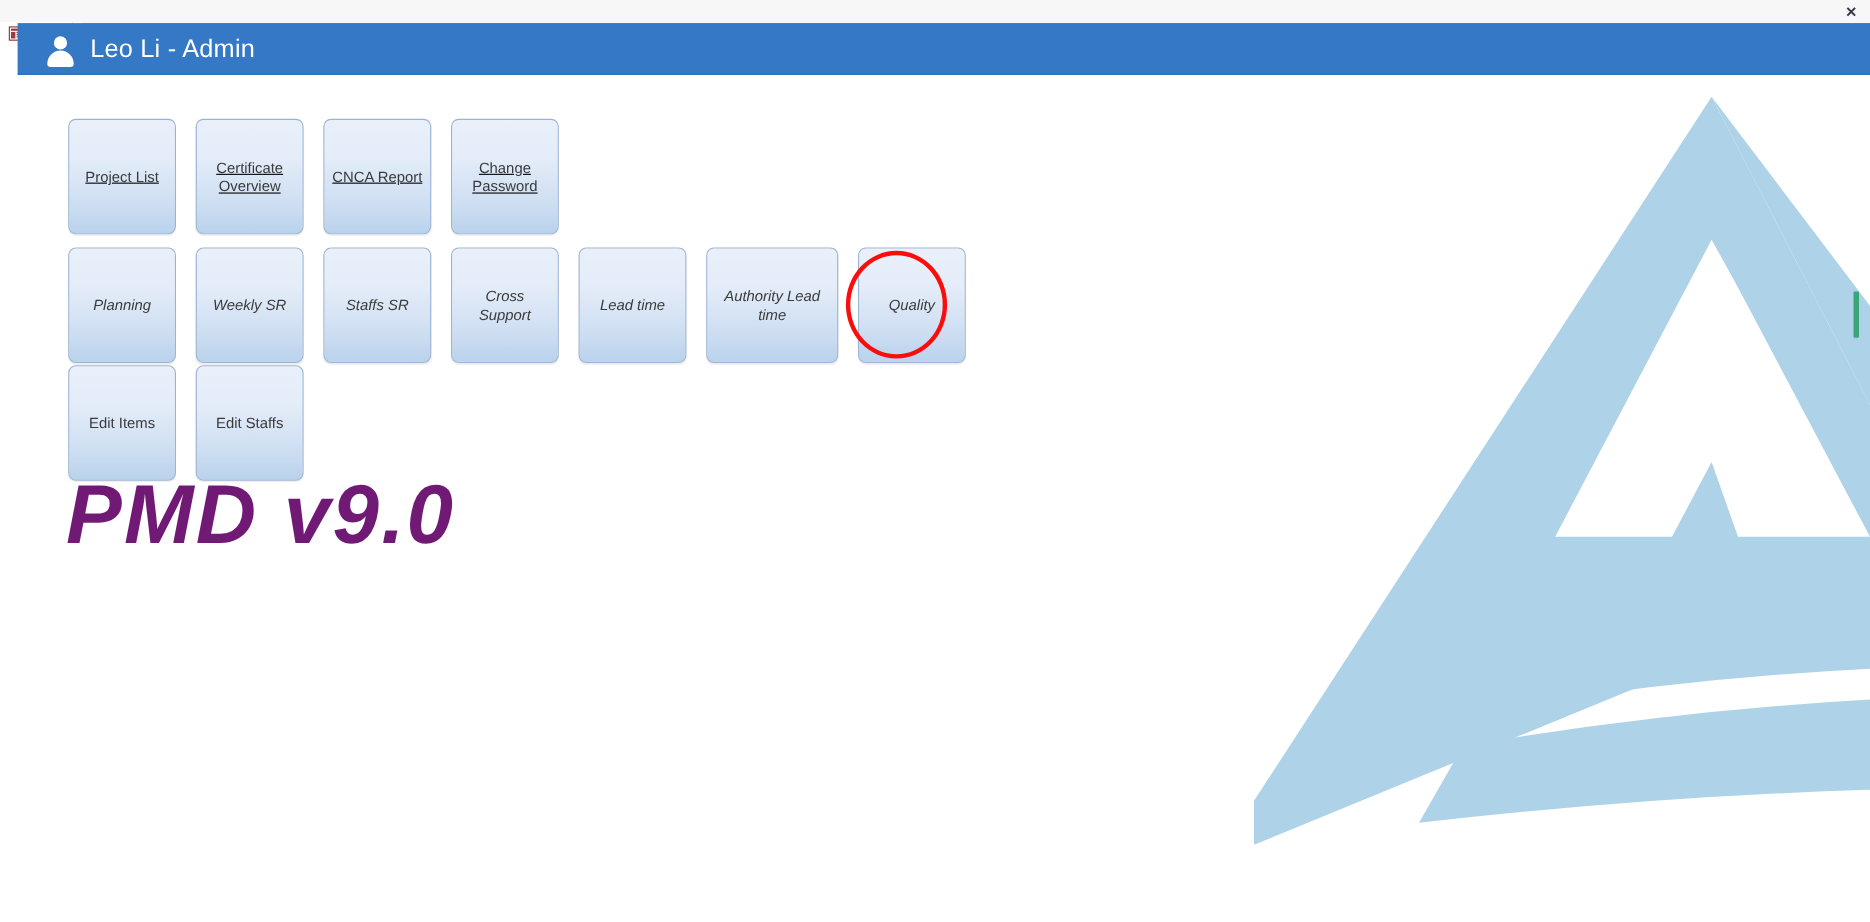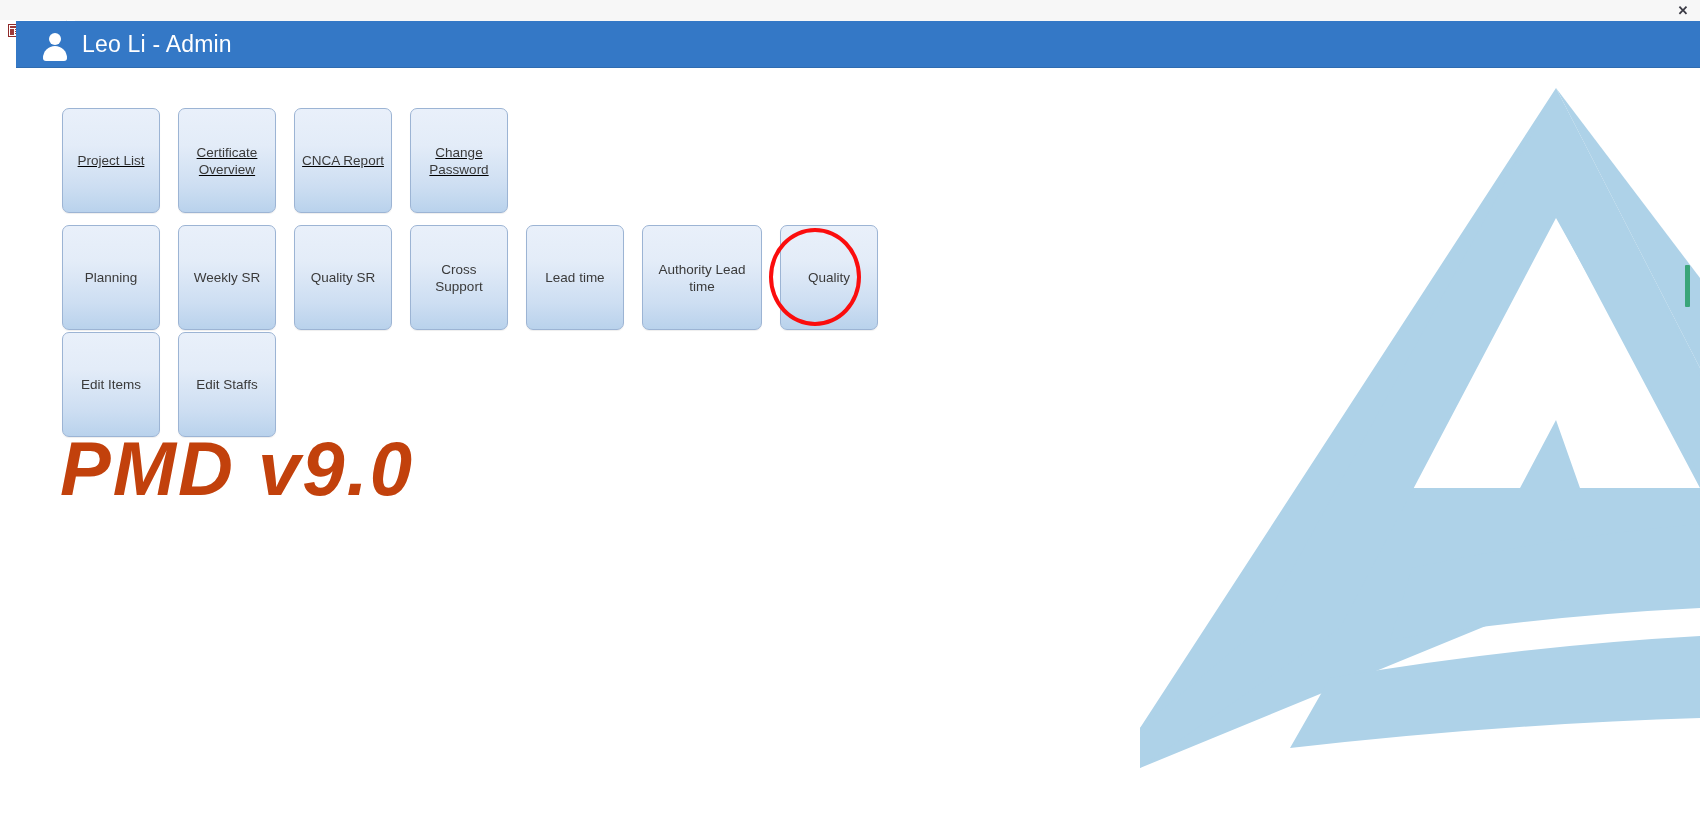--- a/index.html
+++ b/index.html
@@ -131,21 +131,21 @@
   }
 
   
   .watermark {
     position: absolute;
     left: 60px;
     top: 425px;
     font-size: 76px;
     font-style: italic;
     font-weight: bold;
-    color: #c2410c;
+    color: #701a75;
     letter-spacing: 2px;
     user-select: none;
     white-space: nowrap;
   }
 
   
   .logo {
     position: absolute;
     right: 0;
     top: 68px;
@@ -160,21 +160,21 @@
   .btn-area {
     position: absolute;
     left: 0; top: 68px;
     width: 1000px;
   }
   .btn-row {
     position: absolute;
     display: flex;
   }
   .row1 { left: 62px; top: 40px; text-decoration: underline; }
-  .row2 { left: 62px; top: 157px; }
+  .row2 { left: 62px; top: 157px; font-style: italic; }
   .row3 { left: 62px; top: 264px; }
 
   .menu-btn {
     position: relative;
     height: 105px;
     margin-right: 18px;
     border: 1px solid #9cb4d4;
     border-radius: 7px;
     background: linear-gradient(to bottom, #e9f0fa 0%, #e3ecf8 35%, #cddef2 75%, #b9d2ec 100%);
     box-shadow: 0 1px 1px rgba(0,0,0,0.07);
@@ -284,21 +284,21 @@
     </div>
 
     <div class="btn-row row2">
       <div class="menu-btn w-98">
         <span>Planning</span>
       </div>
       <div class="menu-btn w-98">
         <span>Weekly SR</span>
       </div>
       <div class="menu-btn w-98">
-        <span>Quality SR</span>
+        <span>Staffs SR</span>
       </div>
       <div class="menu-btn w-98">
         <span>Cross Support</span>
       </div>
       <div class="menu-btn w-98">
         <span>Lead time</span>
       </div>
       <div class="menu-btn w-100">
         <span>Authority Lead time</span>
       </div>

